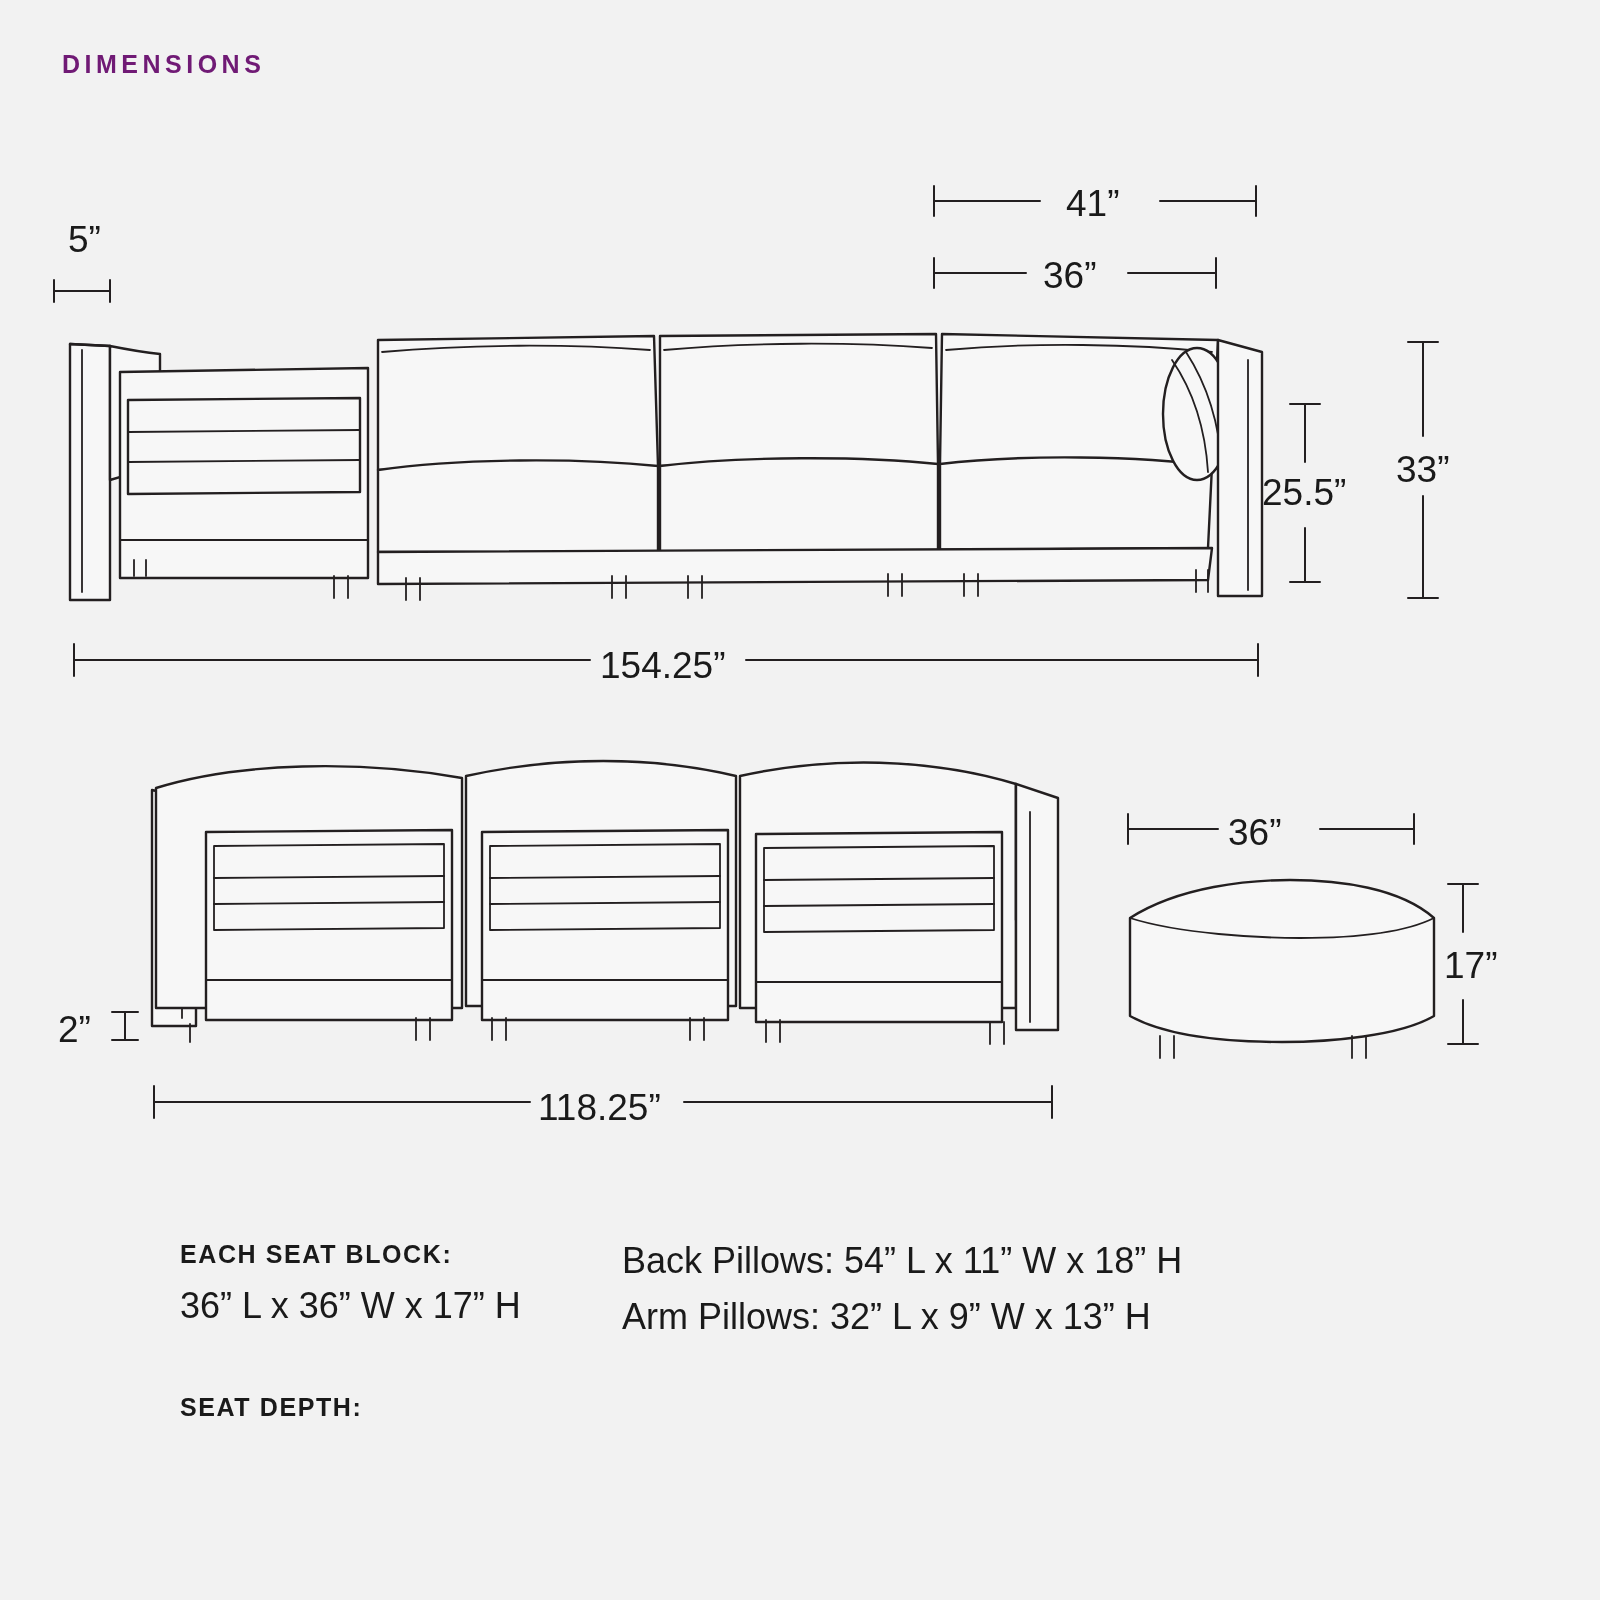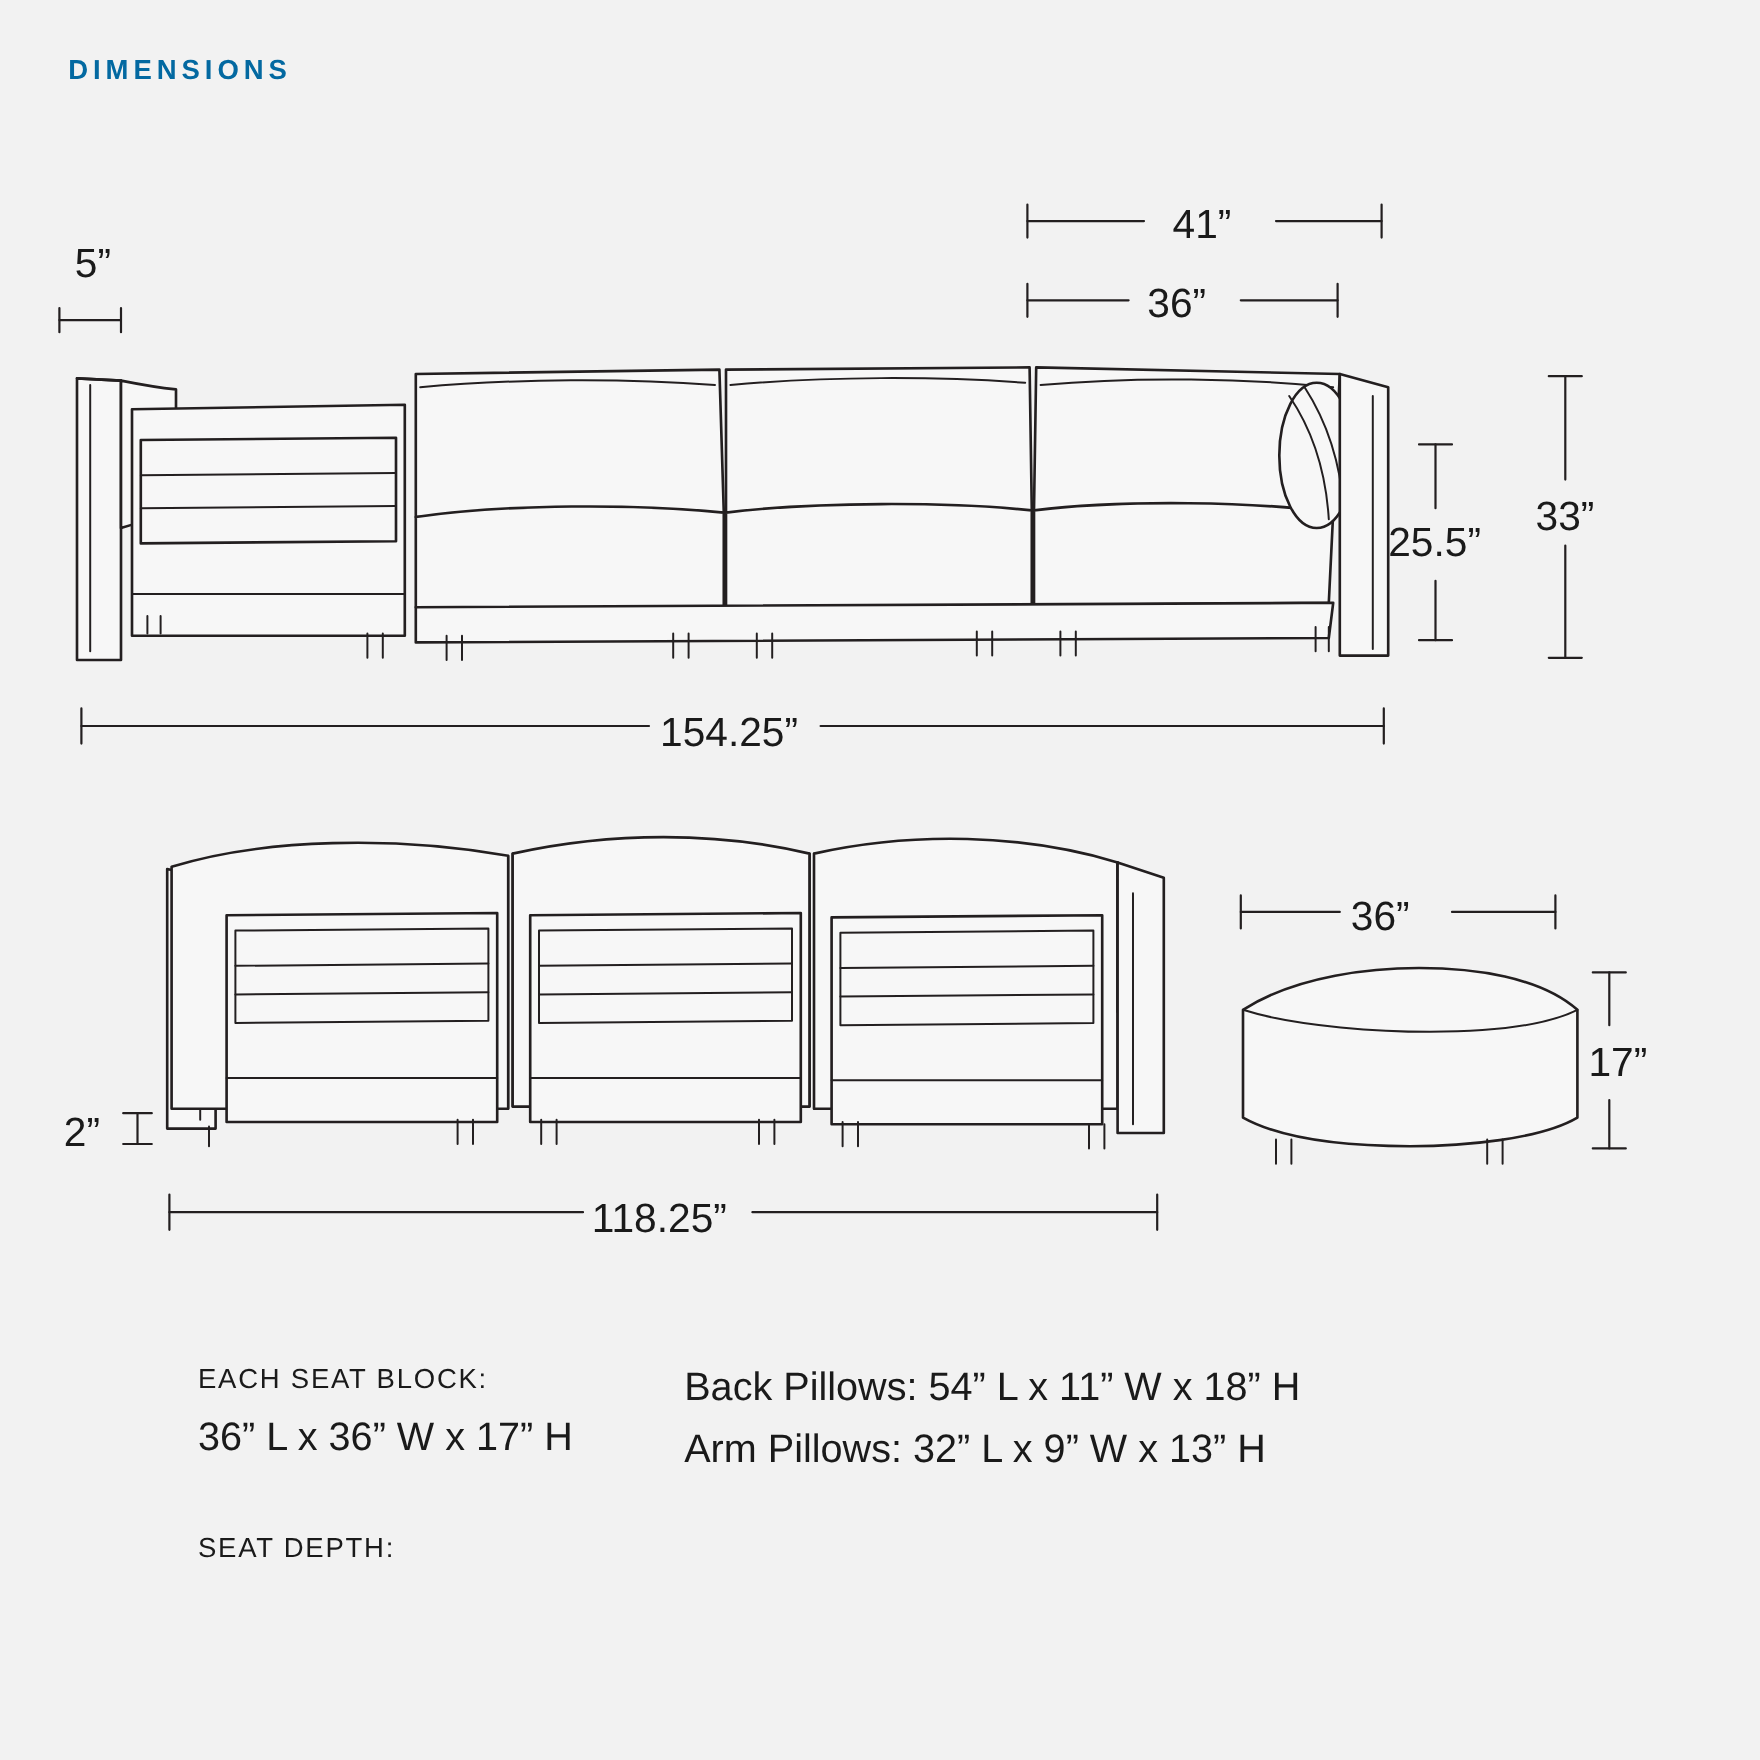--- a/index.html
+++ b/index.html
@@ -19,21 +19,21 @@
     position: absolute;
     inset: 0;
   }
   .title {
     position: absolute;
     left: 62px;
     top: 50px;
     font-size: 25px;
     font-weight: bold;
     letter-spacing: 4.5px;
-    color: #0369a1;
+    color: #701a75;
   }
   svg.figure {
     position: absolute;
     left: 0;
     top: 0;
     width: 1600px;
     height: 1600px;
   }
   .dim-label {
     font-family: "Liberation Sans", sans-serif;
@@ -53,21 +53,21 @@
     width: 420px;
   }
   .spec-col-b {
     position: absolute;
     left: 622px;
     top: 0;
     width: 700px;
   }
   .spec-head {
     font-size: 25px;
-    font-weight: normal;
+    font-weight: bold;
     letter-spacing: 1.6px;
     margin-bottom: 16px;
     color: #1a1a1a;
   }
   .spec-line {
     font-size: 36px;
     margin-bottom: 14px;
     color: #1a1a1a;
   }
   .spec-gap {

